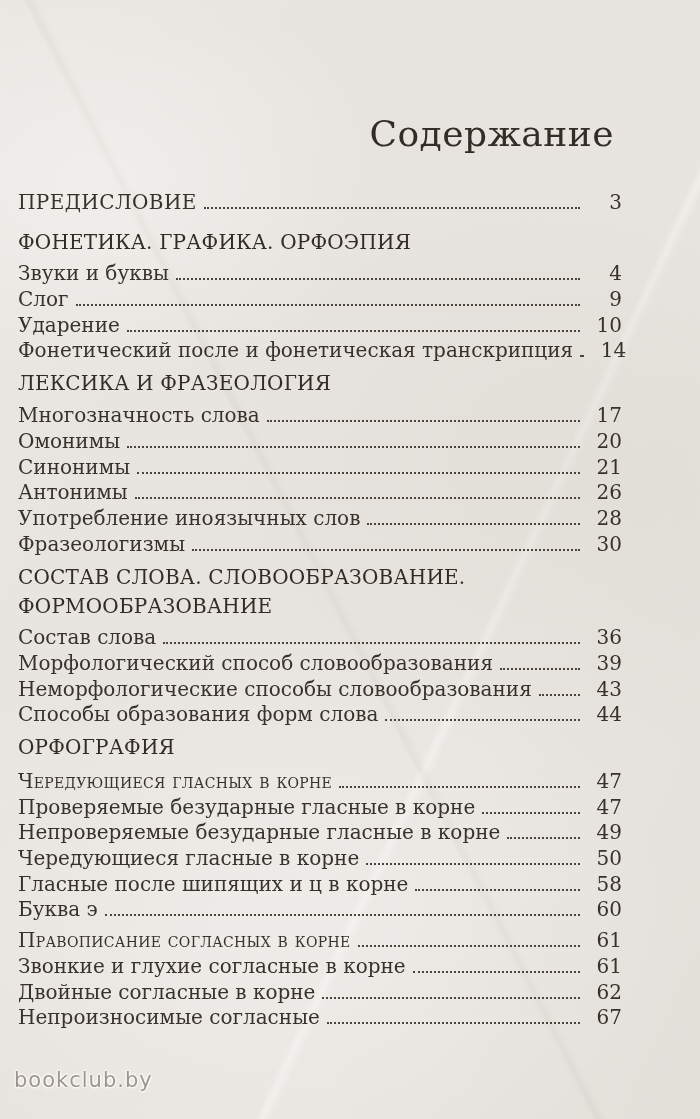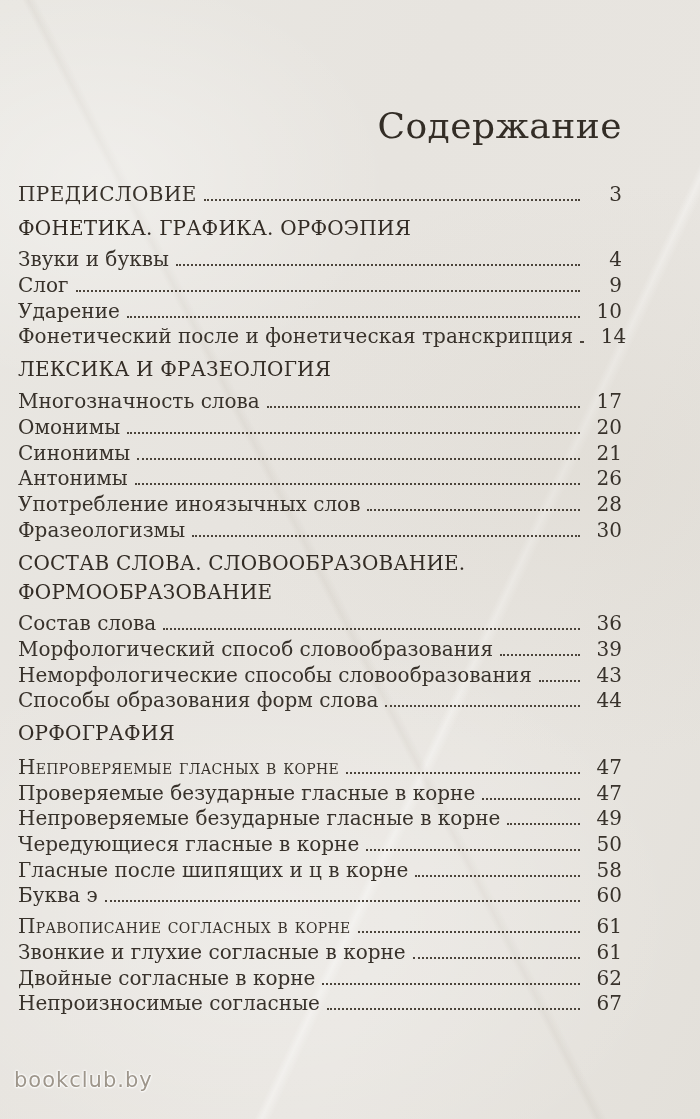--- a/index.html
+++ b/index.html
@@ -14,38 +14,38 @@
       radial-gradient(ellipse 520px 400px at 86% 42%, rgba(212,207,197,0.30), transparent 72%),
       radial-gradient(ellipse 600px 420px at 38% 82%, rgba(255,255,255,0.28), transparent 70%),
       linear-gradient(63deg, transparent 46.6%, rgba(198,192,182,0.22) 47.1%, transparent 47.8%),
       linear-gradient(115deg, transparent 63.5%, rgba(255,255,255,0.35) 64.1%, transparent 64.9%),
       linear-gradient(115deg, #e9e7e2 0%, #e7e4df 38%, #e8e5e0 68%, #e3e0da 100%);
   }
   .content{
     position:absolute; left:18px; top:0; width:604px;
   }
   .title{
-    margin:0; padding-top:101px;
+    margin:8px; padding-top:101px;
     text-align:right;
     font-size:36px; font-weight:400; line-height:50px;
     letter-spacing:0.5px; color:#332d26;
   }
   .toc{ margin-top:29px; }
   .row{
     display:flex; align-items:flex-end;
     height:25.7px; font-size:20px;
   }
   .row .label{ white-space:nowrap; }
   .row .dots{
     flex:1; min-width:4px;
     border-bottom:2px dotted #4b443b;
     margin:0 6px 5px 7px;
   }
   .row .page-num{ min-width:36px; text-align:right; white-space:nowrap; }
-  .row.caps-entry{ margin-bottom:8px; }
+  .row.caps-entry{ margin-bottom:14px; }
   .row.caps-entry .label{ letter-spacing:0.4px; }
   .row.header{
     display:block; height:auto;
     margin:7px 0 3px 0;
     font-weight:normal; font-size:20px; line-height:29px;
     letter-spacing:0.2px; color:#332c25;
   }
   .row.smallcaps-entry{ margin-top:5px; }
   .row.smallcaps-entry .label{ font-variant:small-caps; letter-spacing:0.3px; }
   .watermark{
@@ -149,21 +149,21 @@
         </div>
         <div class="row entry">
           <span class="label">Способы образования форм слова</span>
           <span class="dots"></span>
           <span class="page-num">44</span>
         </div>
         <div class="row header">
           <div>ОРФОГРАФИЯ</div>
         </div>
         <div class="row smallcaps-entry">
-          <span class="label">Непроверяемые гласных в корне</span>
+          <span class="label">Чередующиеся гласных в корне</span>
           <span class="dots"></span>
           <span class="page-num">47</span>
         </div>
         <div class="row entry">
           <span class="label">Проверяемые безударные гласные в корне</span>
           <span class="dots"></span>
           <span class="page-num">47</span>
         </div>
         <div class="row entry">
           <span class="label">Непроверяемые безударные гласные в корне</span>

